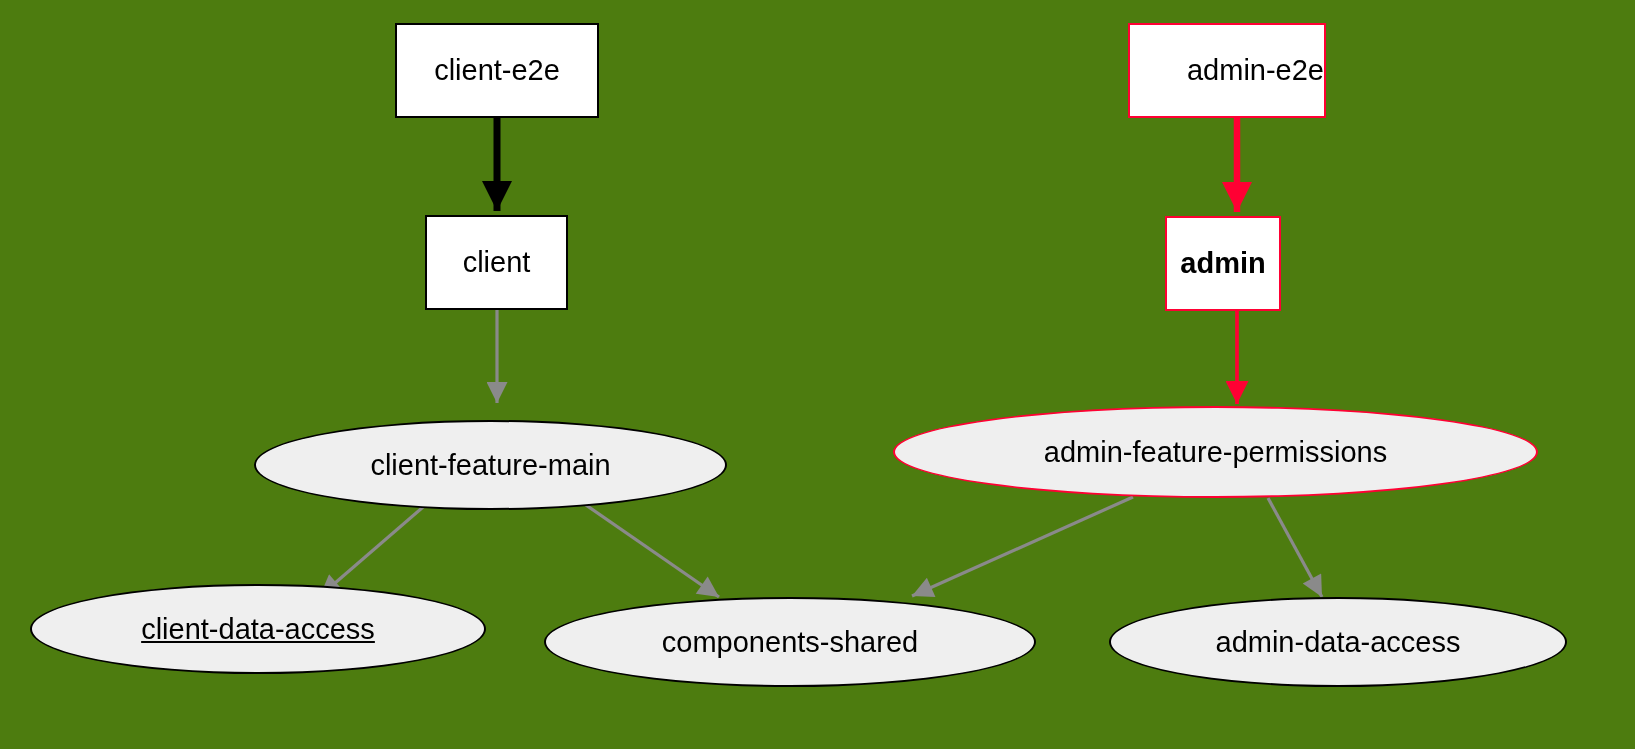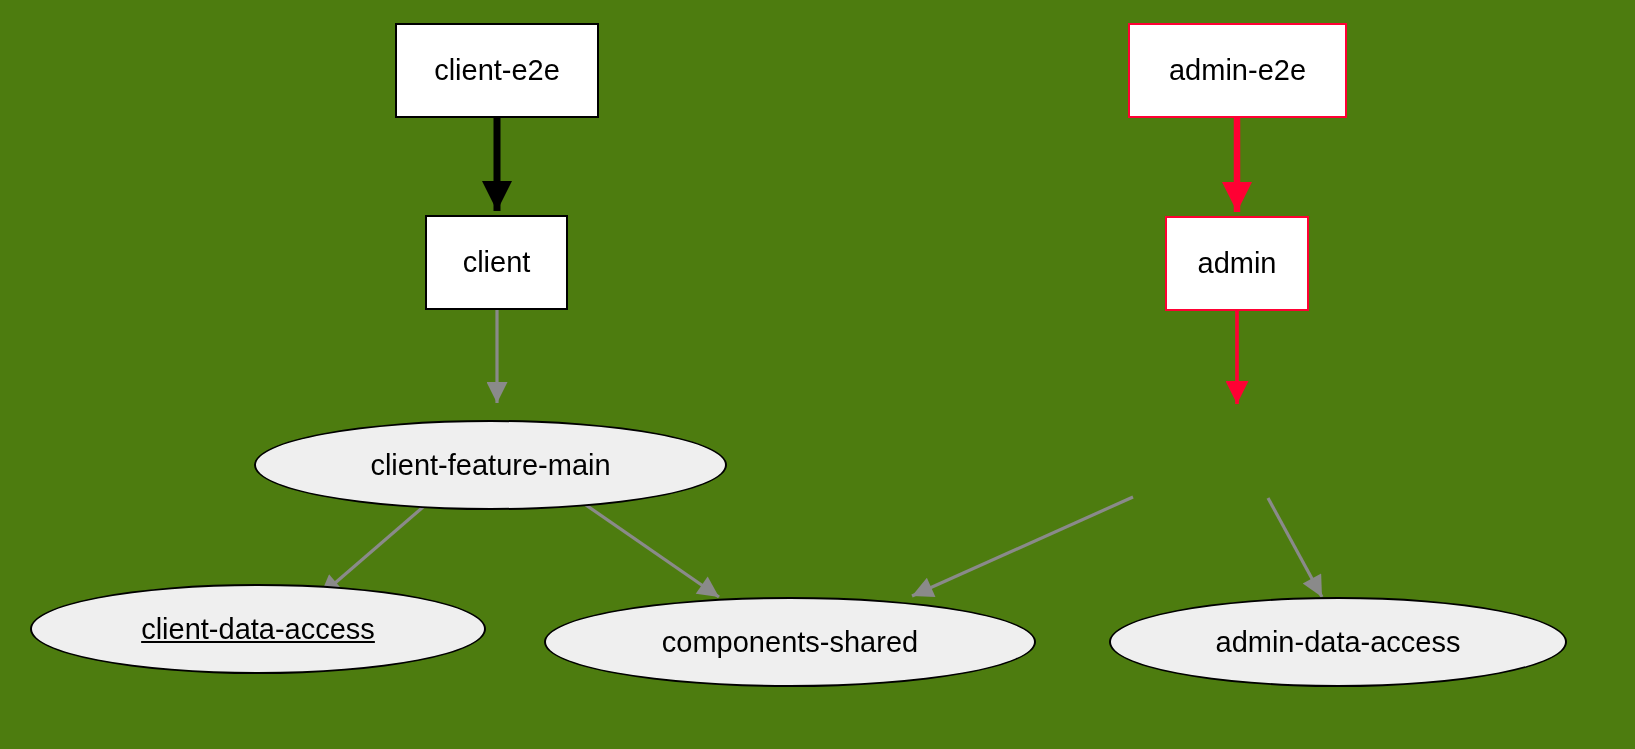--- a/index.html
+++ b/index.html
@@ -84,36 +84,39 @@
     <line class="edge-gray" x1="437" y1="495" x2="320" y2="596" marker-end="url(#m-gray)"></line>
     <line class="edge-gray" x1="570" y1="494" x2="719" y2="597" marker-end="url(#m-gray)"></line>
     <line class="edge-gray" x1="1133" y1="497" x2="912" y2="596" marker-end="url(#m-gray)"></line>
     <line class="edge-gray" x1="1268" y1="498" x2="1322" y2="597" marker-end="url(#m-gray)"></line>
   </svg>
 
   <div class="node box" style="left:395px; top:23px; width:204px; height:95px;">
     <span>client-e2e</span>
   </div>
 
-  <div class="node box affected" style="left:1128px; top:23px; width:219px; height:95px;">
+  <div class="node box affected" style="left:1128px; top:23px; width:198px; height:95px;justify-content:flex-end;">
     <span>admin-e2e</span>
   </div>
 
   <div class="node box" style="left:425px; top:215px; width:143px; height:95px;">
     <span>client</span>
   </div>
 
-  <div class="node box affected" style="left:1165px; top:216px; width:144px; height:95px;">
+  <div class="node box affected" style="left:1165px; top:216px; width:116px; height:95px;font-weight:bold;">
     <span>admin</span>
   </div>
 
   <div class="node ellipse" style="left:254px; top:420px; width:473px; height:90px;">
     <span>client-feature-main</span>
   </div>
 
+  <div class="node ellipse affected" style="left:893px; top:406px; width:645px; height:92px;">
+    <span>admin-feature-permissions</span>
+  </div>
 
   <div class="node ellipse" style="left:30px; top:584px; width:456px; height:90px;text-decoration:underline;">
     <span>client-data-access</span>
   </div>
 
   <div class="node ellipse" style="left:544px; top:597px; width:492px; height:90px;">
     <span>components-shared</span>
   </div>
 
   <div class="node ellipse" style="left:1109px; top:597px; width:458px; height:90px;">

